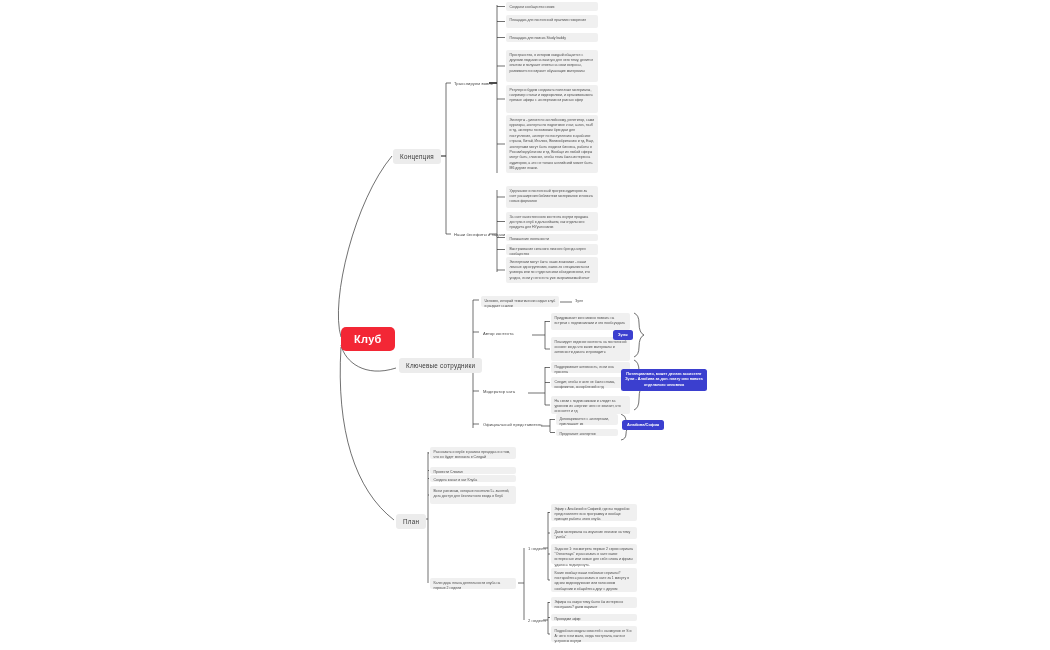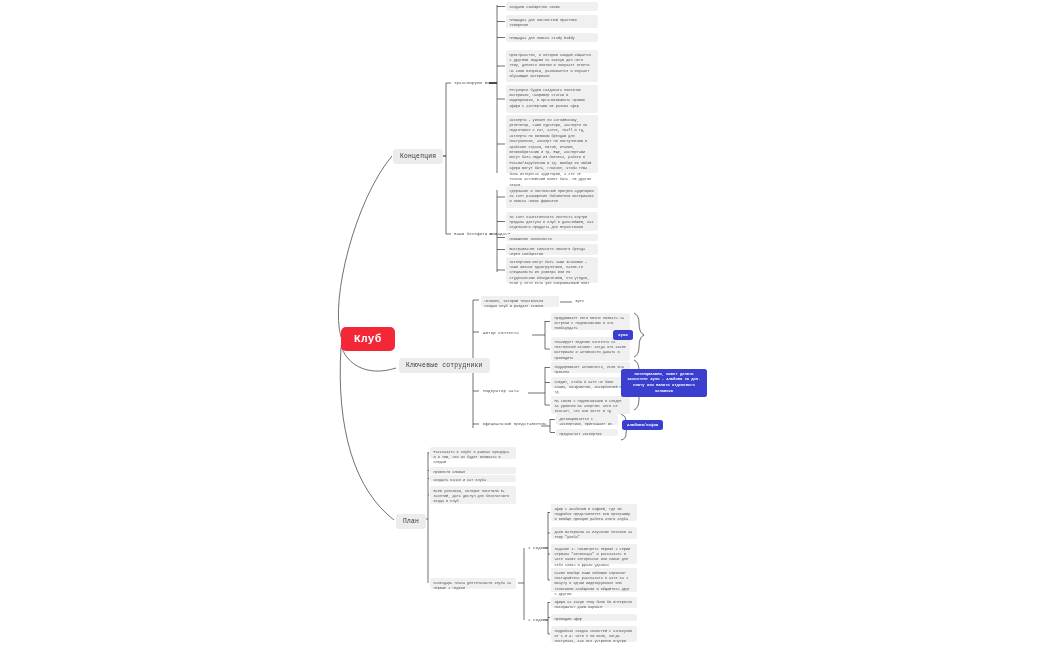--- a/index.html
+++ b/index.html
@@ -3,21 +3,21 @@
 <meta charset="utf-8">
 <style>
   html,body{margin:0;padding:0;}
   body{
     width:1050px;height:650px;
     background:#ffffff;
     font-family:"Liberation Sans","DejaVu Sans",sans-serif;
     overflow:hidden;
     position:relative;
   }
-  #canvas{position:absolute;inset:0;width:1050px;height:650px;font-family:Liberation Mono, monospace;}
+  #canvas{position:absolute;inset:0;width:1050px;height:650px;}
   svg.links{position:absolute;left:0;top:0;width:1050px;height:650px;pointer-events:none;}
   .node{
     position:absolute;
     box-sizing:border-box;
   }
   
   .root{
     background:#f32735;
     color:#ffffff;
     font-weight:bold;

